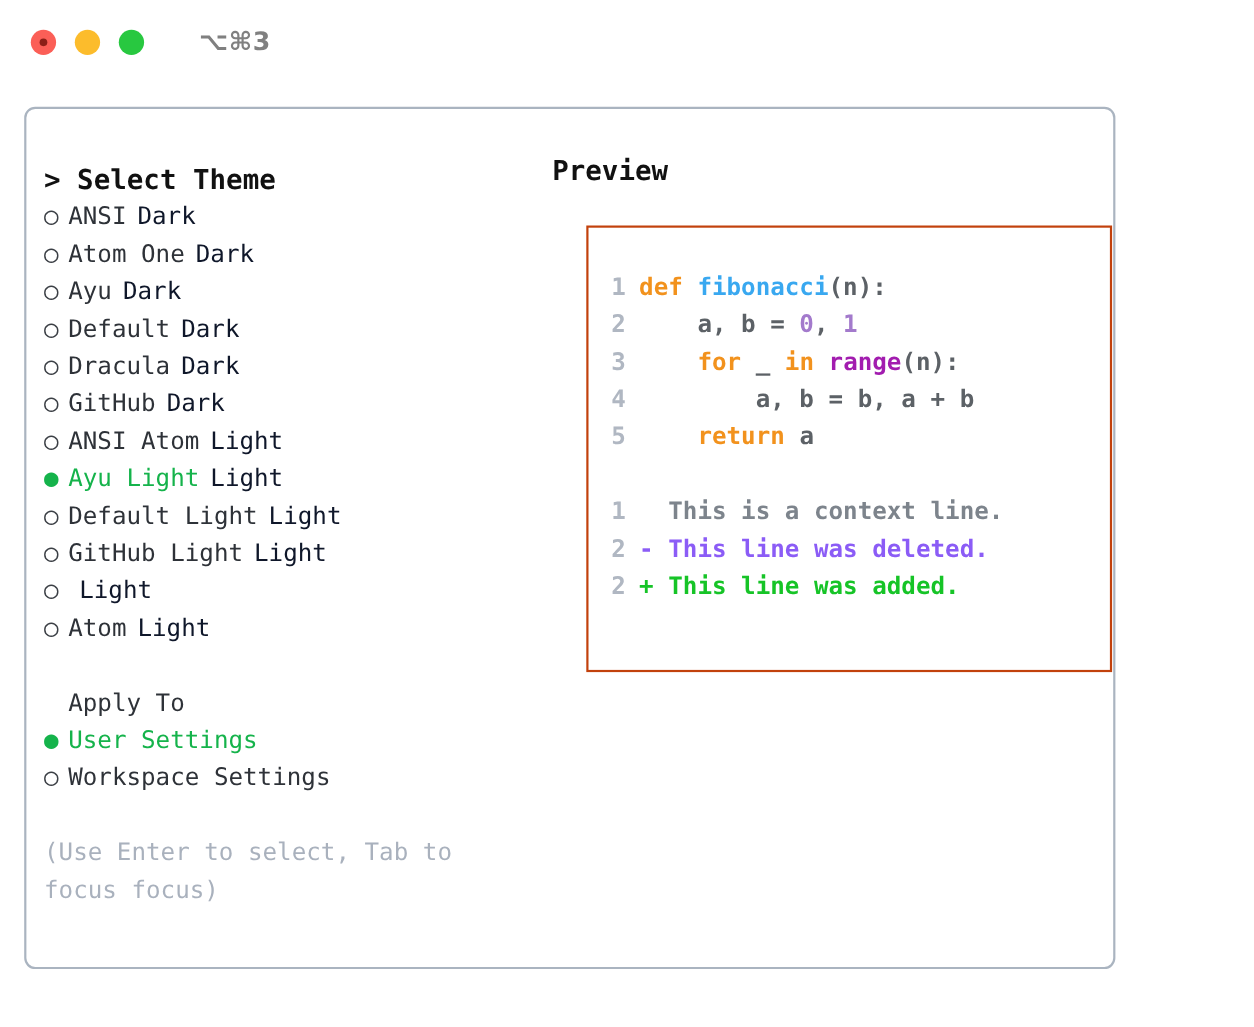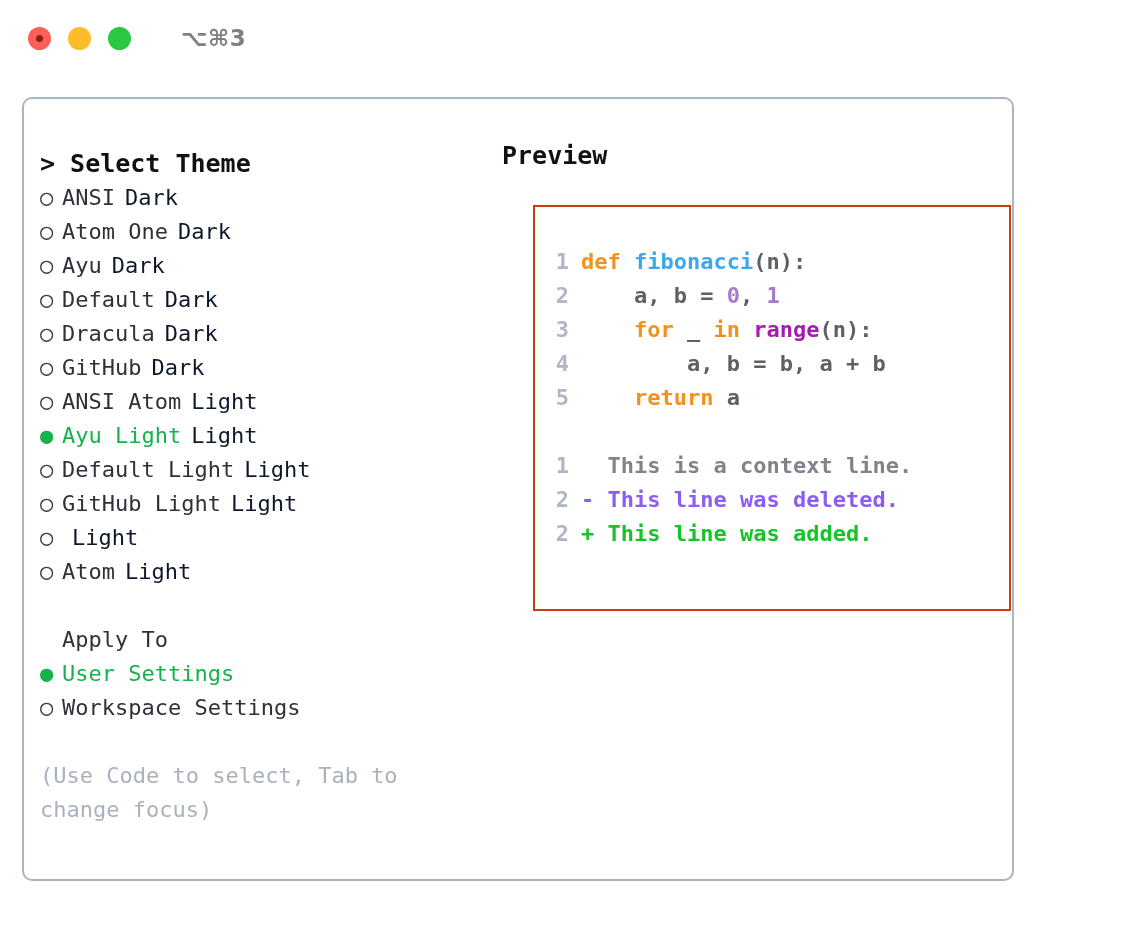--- a/index.html
+++ b/index.html
@@ -210,21 +210,21 @@
       <div class="spacer-lg"></div>
 
       <div class="apply-title">Apply To</div>
       <div id="apply-list">
           <div class="opt-row"><span class="marker selected">●</span><span class="opt-label selected">User Settings</span></div>
           <div class="opt-row"><span class="marker">○</span><span class="opt-label">Workspace Settings</span></div>
         </div>
 
       <div class="spacer-lg"></div>
 
-      <div class="hint">(Use Code to select, Tab to change focus)</div>
+      <div class="hint">(Use Enter to select, Tab to focus focus)</div>
     </div>
 
     <div class="right-col">
       <div class="section-title">Preview</div>
 
       <div class="preview-box">
         <div class="code" id="code-preview"><div class="code-line"><span class="ln">1</span><span class="kw">def </span><span class="fn">fibonacci</span><span class="punct">(n):</span></div><div class="code-line"><span class="ln">2</span><span class="txt">    a, b = </span><span class="num">0</span><span class="txt">, </span><span class="num">1</span></div><div class="code-line"><span class="ln">3</span><span class="txt">    </span><span class="kw">for</span><span class="txt"> _ </span><span class="kw">in</span><span class="txt"> </span><span class="bi">range</span><span class="punct">(n):</span></div><div class="code-line"><span class="ln">4</span><span class="txt">        a, b = b, a + b</span></div><div class="code-line"><span class="ln">5</span><span class="txt">    </span><span class="kw">return</span><span class="txt"> a</span></div><div class="gap"></div><div class="code-line"><span class="ln">1</span><span class="diff-ctx">  This is a context line.</span></div><div class="code-line"><span class="ln">2</span><span class="diff-del">- This line was deleted.</span></div><div class="code-line"><span class="ln">2</span><span class="diff-add">+ This line was added.</span></div></div>
       </div>
     </div>
 

